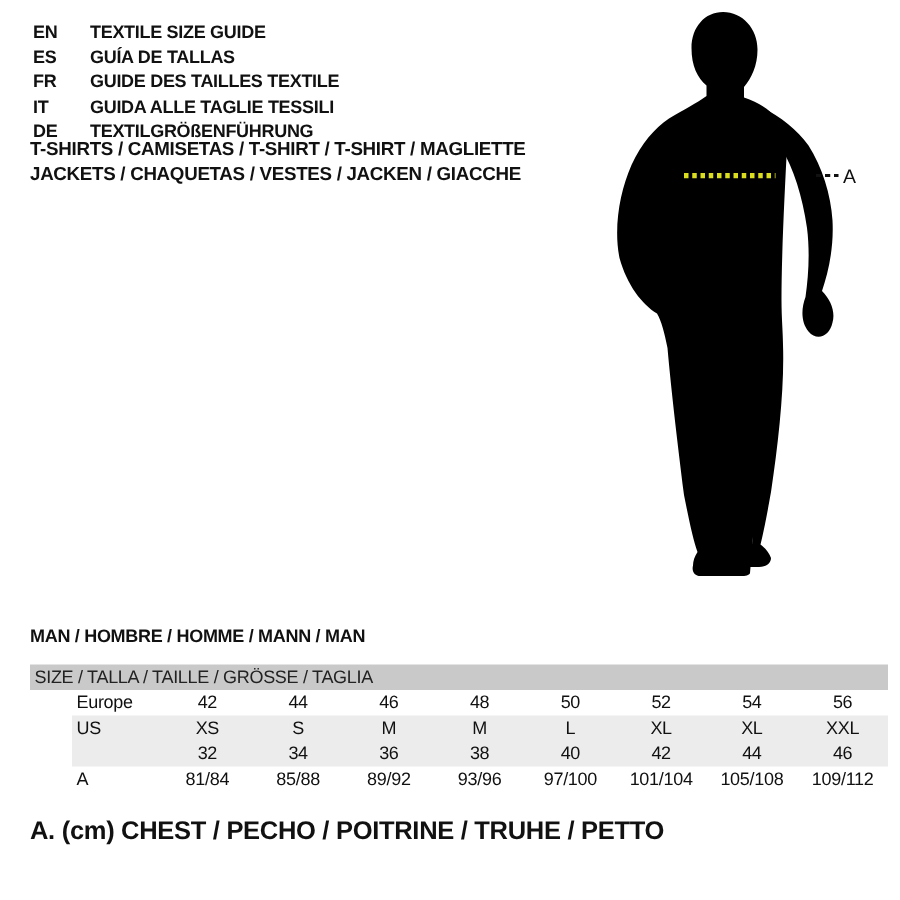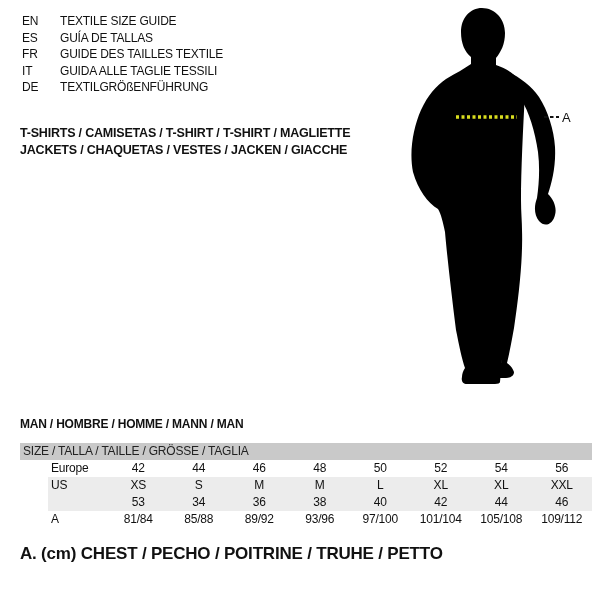--- a/index.html
+++ b/index.html
@@ -1,25 +1,25 @@
 <!DOCTYPE html>
 <html><head>
 <meta charset="utf-8">
 <style>
   html,body{margin:0;padding:0;background:#fff;}
   .canvas{
     position:relative;width:600px;height:600px;background:#ffffff;overflow:hidden;
     font-family:"Liberation Sans",sans-serif;color:#111;
   }
   
-  .lang-list{position:absolute;left:22px;top:13px;font-weight:normal;font-size:12px;letter-spacing:-0.2px;}
+  .lang-list{position:absolute;left:22px;top:13px;font-weight:bold;font-size:12px;letter-spacing:-0.2px;}
   .lang-row{display:flex;line-height:16.5px;}
   .lang-code{width:38px;flex:0 0 38px;}
   
-  .categories{position:absolute;left:20px;top:125px;font-weight:bold;font-size:12.5px;line-height:17px;letter-spacing:-0.2px;white-space:nowrap;}
+  .categories{position:absolute;left:20px;top:91px;font-weight:bold;font-size:12.5px;line-height:17px;letter-spacing:-0.2px;white-space:nowrap;}
   
   .figure-area{position:absolute;left:400px;top:0;width:200px;height:400px;}
   .figure-area svg{display:block;}
   .figure-area text{font-family:"Liberation Sans",sans-serif;font-size:13px;fill:#111;}
   
   .section-title{position:absolute;left:20px;top:417px;font-weight:bold;font-size:12px;letter-spacing:-0.2px;}
   
   .size-table{position:absolute;left:20px;top:443px;width:572px;font-size:12px;letter-spacing:-0.2px;}
   .t-header{height:17px;line-height:17px;background:#c9c9c9;padding-left:3px;color:#222;}
   .t-row{display:grid;grid-template-columns:60px repeat(8,1fr);height:17px;line-height:17px;margin-left:28px;}
@@ -134,21 +134,21 @@
       <span class="t-cell">M</span>
       <span class="t-cell">M</span>
       <span class="t-cell">L</span>
       <span class="t-cell">XL</span>
       <span class="t-cell">XL</span>
       <span class="t-cell">XXL</span>
     </div>
 
     <div class="t-row alt">
       <span class="t-label"></span>
-      <span class="t-cell">53</span>
+      <span class="t-cell">32</span>
       <span class="t-cell">34</span>
       <span class="t-cell">36</span>
       <span class="t-cell">38</span>
       <span class="t-cell">40</span>
       <span class="t-cell">42</span>
       <span class="t-cell">44</span>
       <span class="t-cell">46</span>
     </div>
 
     <div class="t-row">

